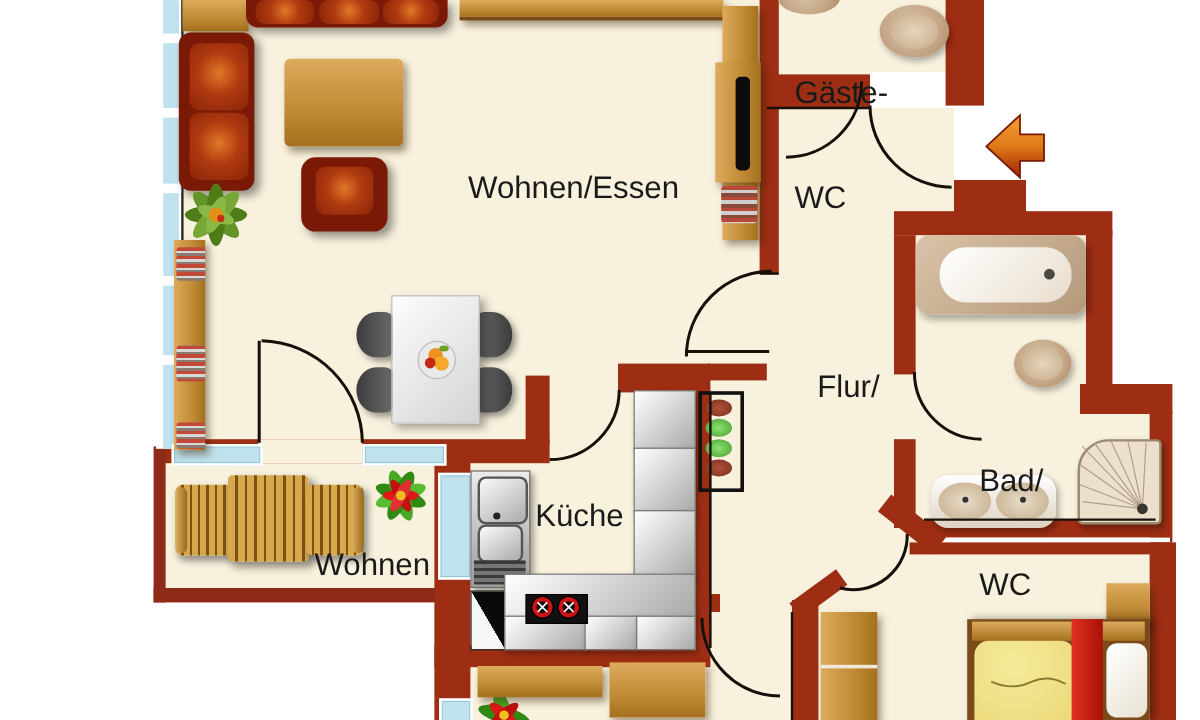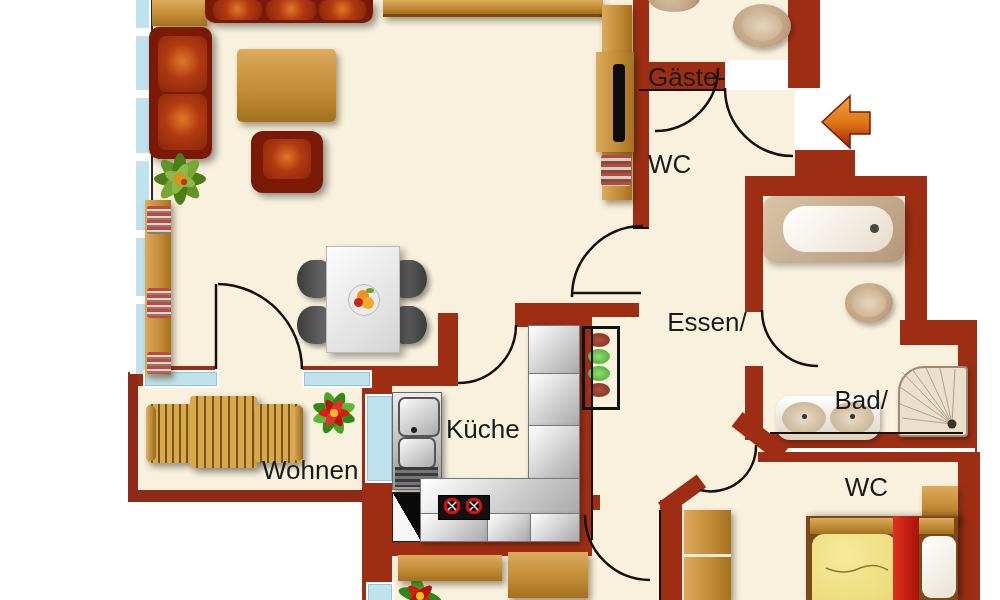--- a/index.html
+++ b/index.html
@@ -268,27 +268,28 @@
     </g>
 
     <g stroke="#b0a088" stroke-width="1">
       <path d="M952 424 L902 372 M952 424 L912 369 M952 424 L926 368 M952 424 L940 368 M952 424 L955 369 M952 424 L900 387 M952 424 L900 404 M952 424 L902 418"></path>
       <circle cx="952" cy="424" r="4.5" fill="#3a352c" stroke="none"></circle>
     </g>
 
     <path d="M826 568 q18 8 34 0 q14 -6 28 2" fill="none" stroke="#8a7a30" stroke-width="1.5"></path>
   </svg>
 
-  <div class="label" style="left:648px;top:5px;">
+  <div class="label" style="left:390px;top:142px;">Wohnen/Essen</div>
+  <div class="label" style="left:662px;top:5px;">
     <div>Gäste-</div>
     <div>WC</div>
   </div>
   <div class="label" style="left:663px;top:250px;width:88px;text-align:center;">
-    <div>Essen/</div>
-  </div>
-  <div class="label" style="left:816px;top:328px;width:72px;text-align:right;">
+    <div>Flur/</div>
+  </div>
+  <div class="label" style="left:816px;top:328px;width:72px;text-align:left;">
     <div>Bad/</div>
     <div>WC</div>
   </div>
   <div class="label" style="left:446px;top:415px;">Küche</div>
   <div class="label" style="left:262px;top:456px;">Wohnen</div>
 
 </div>
 
 </body></html>

